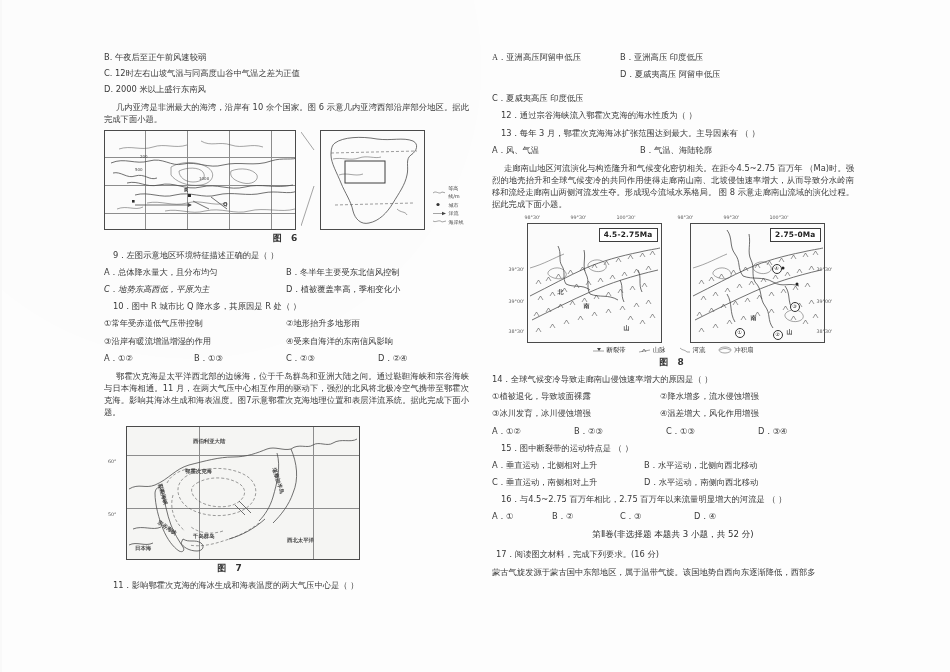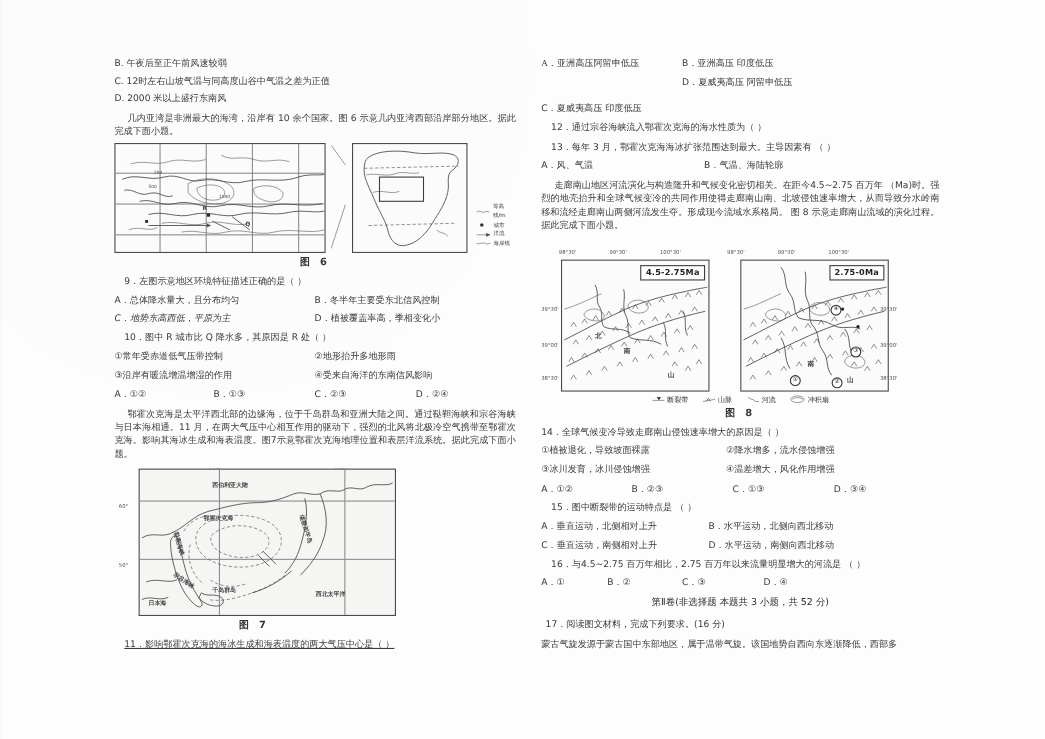--- a/index.html
+++ b/index.html
@@ -58,21 +58,21 @@
 
   .ma-tag{
     position:absolute;border:1px solid #3d3d3d;background:#fff;
     font-size:7.4px;font-weight:bold;padding:1.5px 4px;color:#222;letter-spacing:.2px;
   }
   .numc{
     position:absolute;width:8px;height:8px;border:1px solid #333;border-radius:50%;
     font-size:5.2px;line-height:7px;text-align:center;background:#fff;color:#222;
   }
   .sec-title{text-align:center;font-size:8.6px;margin:7px 0 8px 0;color:#2d2d2d;}
-  .fig8wrap{display:flex;gap:14px;}
+  .fig8wrap{display:flex;gap:14px;justify-content:center;}
 </style>
 </head>
 <body>
 
 <div class="page">
 
   <div class="col col-left" style="top:52px;">
 
     <p class="ln">B.  午夜后至正午前风速较弱</p>
     <p class="ln">C.  12时左右山坡气温与同高度山谷中气温之差为正值</p>
@@ -244,21 +244,21 @@
           <span class="lbl b" style="left:66px;top:106px;">千岛群岛</span>
           <span class="lbl b" style="left:8px;top:118px;">日本海</span>
           <span class="lbl b" style="left:160px;top:110px;">西北太平洋</span>
         </div>
         <span class="tick" style="position:absolute;left:4px;top:33px;">60°</span>
         <span class="tick" style="position:absolute;left:4px;top:86px;">50°</span>
       </div>
       <div class="figcap" style="width:254px;">图 7</div>
     </div>
 
-    <p class="q" style="margin-top:2px;text-decoration:underline;">11．影响鄂霍次克海的海冰生成和海表温度的两大气压中心是（ ）</p>
+    <p class="q" style="margin-top:2px;">11．影响鄂霍次克海的海冰生成和海表温度的两大气压中心是（ ）</p>
   </div>
 
   <div class="col col-right" style="top:52px;">
 
     <div class="opt-row">
       <span class="o" style="width:128px;font-family:Liberation Serif, serif;">A．亚洲高压阿留申低压</span>
       <span class="o">B．亚洲高压 印度低压</span>
     </div>
     <div class="opt-row">
       <span class="o" style="width:128px;margin-top:24px;">C．夏威夷高压 印度低压</span>
@@ -266,21 +266,21 @@
     </div>
 
     <p class="q">12．通过宗谷海峡流入鄂霍次克海的海水性质为（ ）</p>
 
     <p class="q">13．每年 3 月，鄂霍次克海海冰扩张范围达到最大。主导因素有 （ ）</p>
     <div class="opt-row">
       <span class="o" style="width:148px;">A．风、气温</span>
       <span class="o">B．气温、海陆轮廓</span>
     </div>
 
-    <p class="ln body ind" style="margin-bottom:18px;">走廊南山地区河流演化与构造隆升和气候变化密切相关。在距今4.5~2.75 百万年 （Ma)时。强烈的地壳抬升和全球气候变冷的共同作用使得走廊南山南、北坡侵蚀速率增大，从而导致分水岭南移和流经走廊南山两侧河流发生夺。形成现今流域水系格局。  图 8 示意走廊南山流域的演化过程。据此完成下面小题。</p>
+    <p class="ln body ind" style="margin-bottom:5px;">走廊南山地区河流演化与构造隆升和气候变化密切相关。在距今4.5~2.75 百万年 （Ma)时。强烈的地壳抬升和全球气候变冷的共同作用使得走廊南山南、北坡侵蚀速率增大，从而导致分水岭南移和流经走廊南山两侧河流发生夺。形成现今流域水系格局。  图 8 示意走廊南山流域的演化过程。据此完成下面小题。</p>
 
     <div>
       <div class="fig8wrap">
 
         <div style="position:relative;width:155px;">
           <span class="tick" style="left:16px;top:0;">98°30'</span>
           <span class="tick" style="left:62px;top:0;">99°30'</span>
           <span class="tick" style="left:108px;top:0;">100°30'</span>
           <div class="mapbox" style="margin-left:18px;margin-top:8px;width:133px;height:118px;">
             <svg width="133" height="118" viewBox="0 0 133 118" style="position:absolute;inset:0;">

